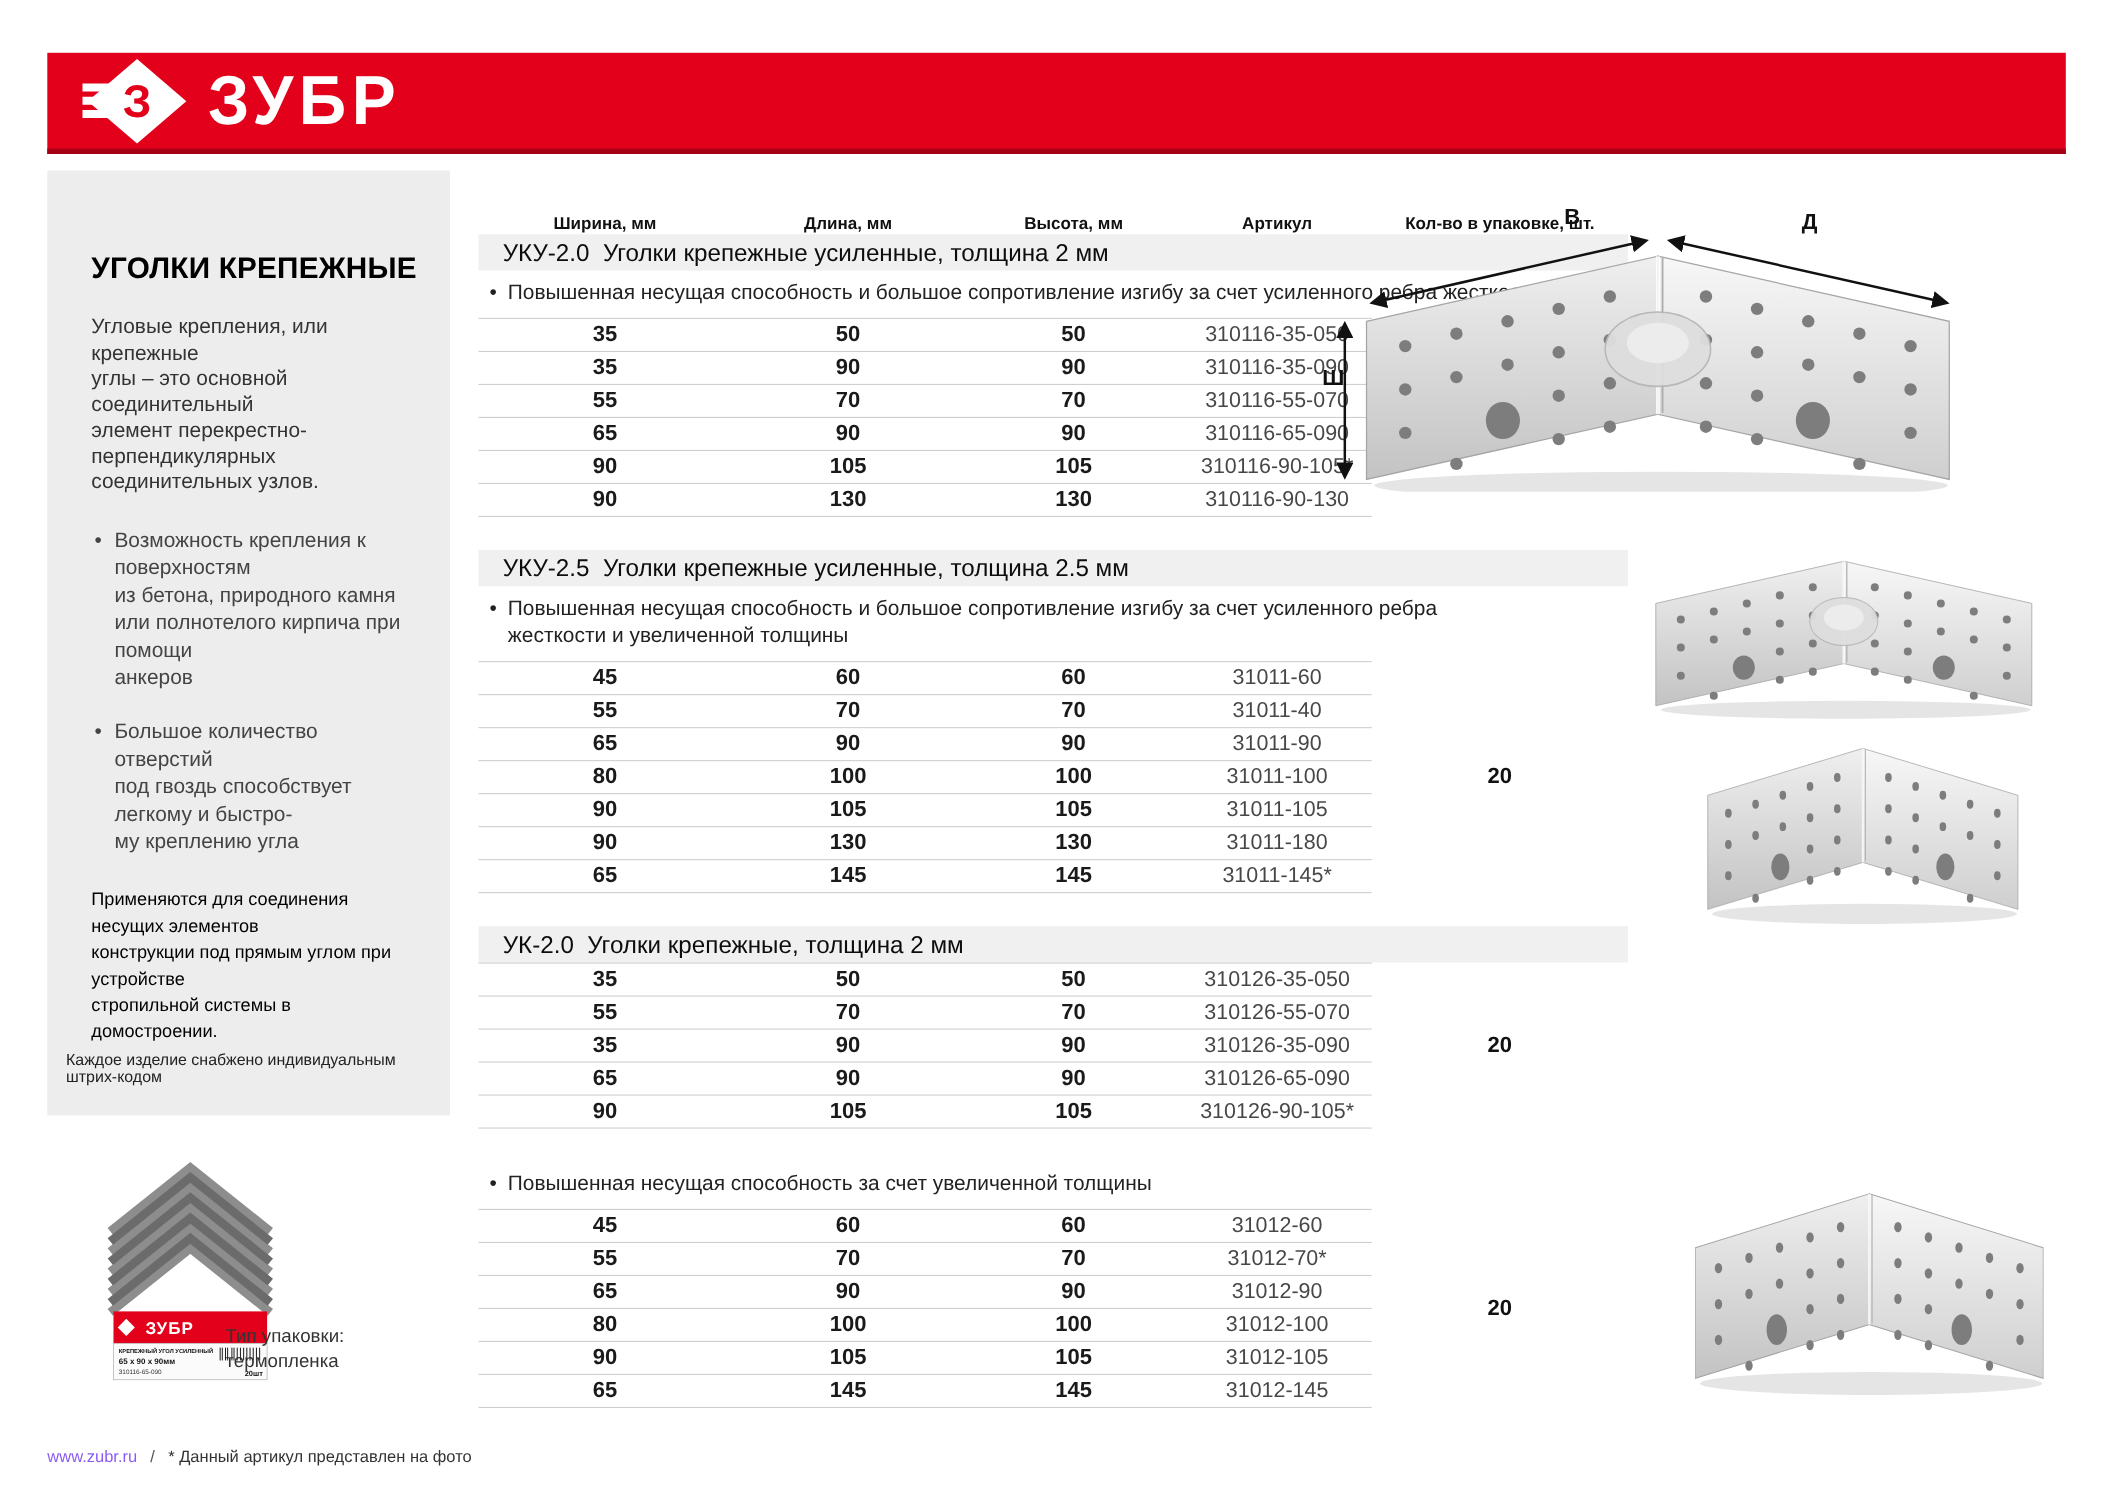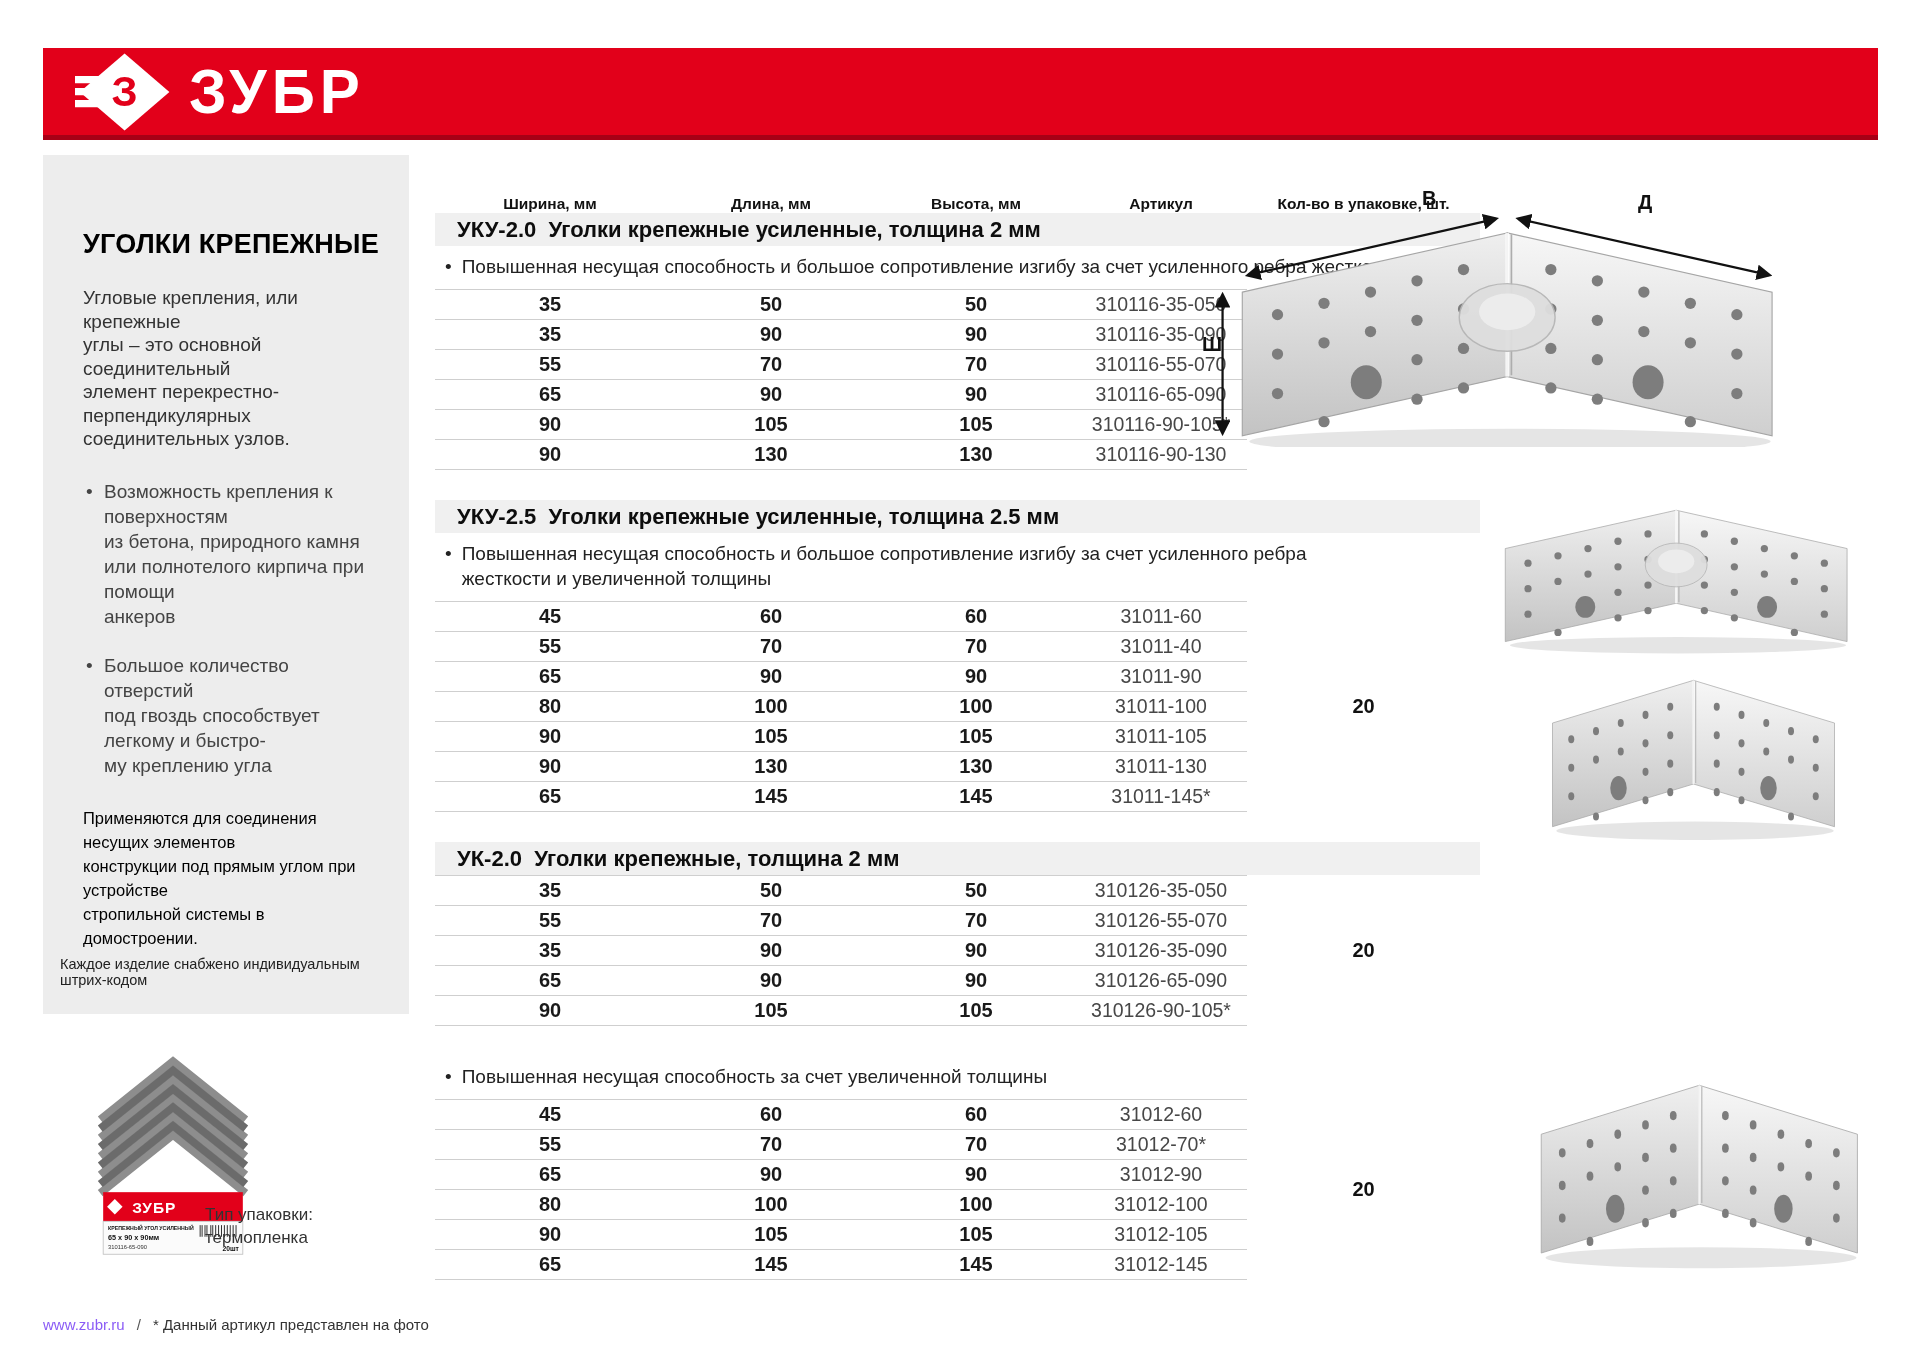--- a/index.html
+++ b/index.html
@@ -28,21 +28,21 @@
   .pack-type{position:absolute;left:162px;top:1048px;font-size:17px;line-height:23px;color:#333;}
   .barcode-note{position:absolute;left:17px;bottom:12px;width:345px;font-size:14.5px;color:#222;}
 
   
   .catalog{position:absolute;left:435px;top:195px;width:1045px;}
   .col-headers{display:grid;grid-template-columns:230px 212px 198px 172px 233px;
                font-size:15.5px;font-weight:bold;color:#111;text-align:center;}
   .section{margin-top:30px;}
   #sections .section:first-child{margin-top:0;}
   .sec-bar{box-sizing:border-box;height:33px;background:#f0f0f0;display:flex;align-items:center;
-           padding-left:22px;font-size:22px;font-weight:bold;color:#0d0d0d;white-space:pre-wrap;}
+           padding-left:22px;font-size:22px;font-weight:normal;color:#0d0d0d;white-space:pre-wrap;}
   .sec-note{display:flex;gap:10px;padding:8px 0 10px 10px;font-size:19px;line-height:25px;
             color:#222;white-space:pre-line;}
   .sec-note .dot{flex:0 0 auto;}
   .rows{position:relative;}
   .trow{width:812px;height:29px;display:grid;grid-template-columns:230px 212px 198px 172px;
         align-items:center;border-top:1px solid #cfcfcf;}
   .rows .trow:last-child{border-bottom:1px solid #cfcfcf;}
   .dim{text-align:center;font-size:20px;font-weight:bold;color:#1a1a1a;}
   .art{text-align:center;font-size:19.5px;color:#474747;}
   .qty{position:absolute;left:812px;top:0;bottom:0;width:233px;display:flex;align-items:center;
@@ -267,21 +267,21 @@
             <div class="trow">
     <span class="dim">90</span>
     <span class="dim">105</span>
     <span class="dim">105</span>
     <span class="art">31011-105</span>
   </div>
             <div class="trow">
     <span class="dim">90</span>
     <span class="dim">130</span>
     <span class="dim">130</span>
-    <span class="art">31011-130</span>
+    <span class="art">31011-180</span>
   </div>
             <div class="trow">
     <span class="dim">65</span>
     <span class="dim">145</span>
     <span class="dim">145</span>
     <span class="art">31011-145*</span>
   </div>
           </div>
   </section>
         <section class="section">

